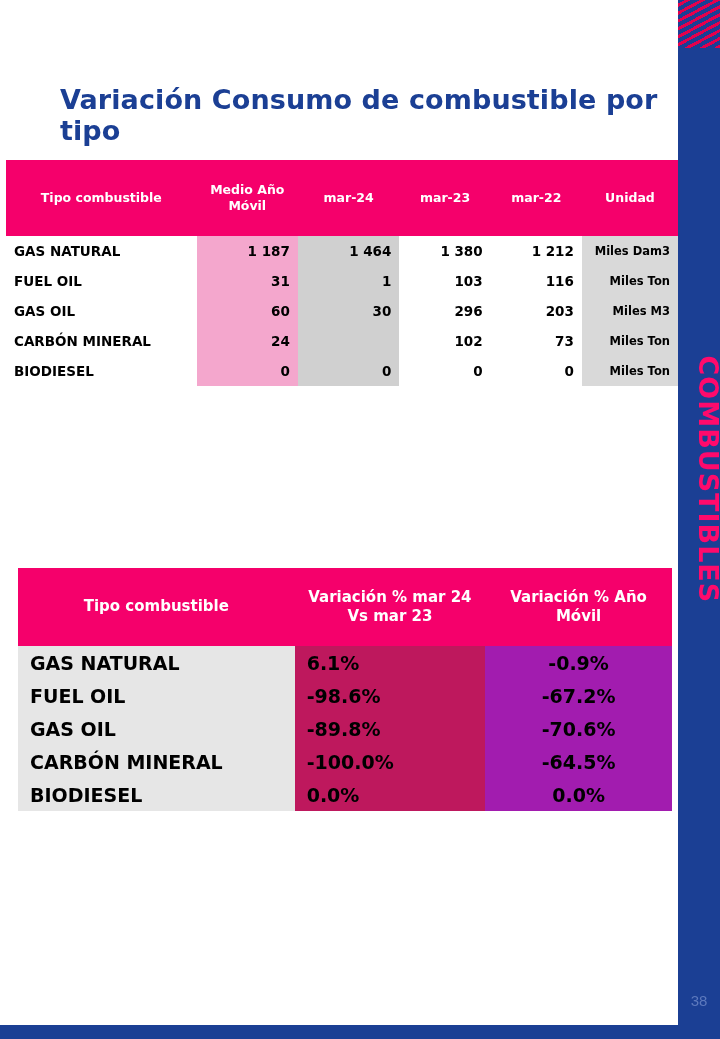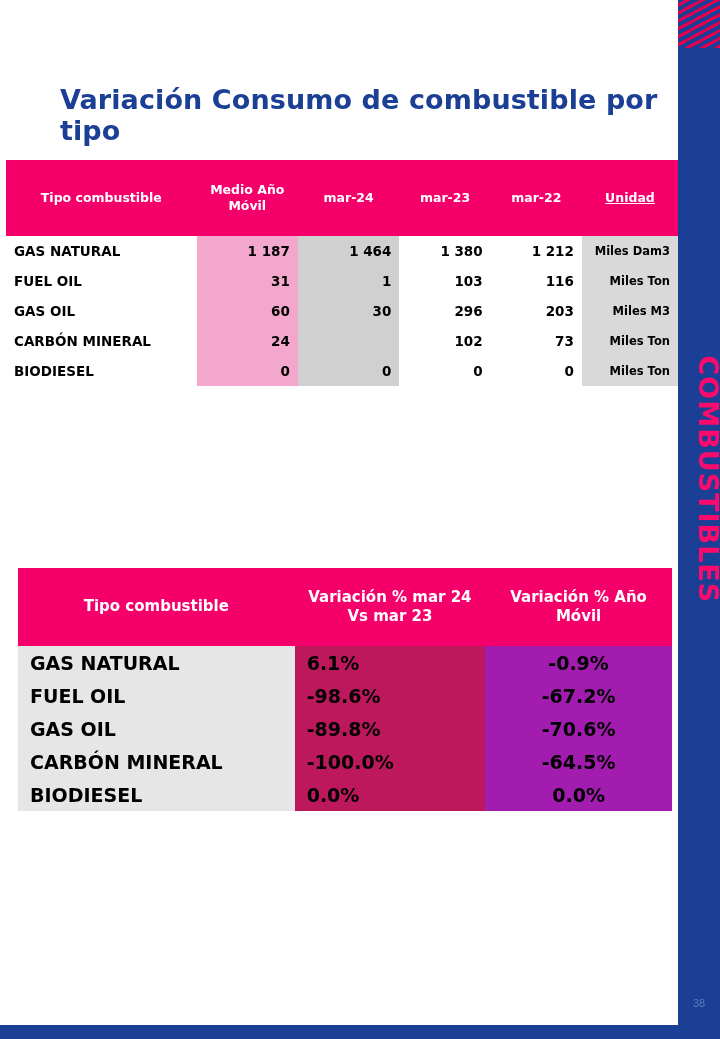--- a/index.html
+++ b/index.html
@@ -50,21 +50,21 @@
     letter-spacing: 1px;
     font-family: "DejaVu Sans", sans-serif;
   }
   .page-number {
     position: absolute;
     bottom: 30px;
     left: 0;
     width: 42px;
     text-align: center;
     color: #5d79bd;
-    font-size: 11px;
+    font-size: 15px;
   }
 
   
   .bottom-bar {
     position: absolute;
     left: 0;
     bottom: 0;
     width: 720px;
     height: 14px;
     background: #1b3f94;
@@ -99,21 +99,21 @@
     padding: 10px 6px;
     height: 56px;
     vertical-align: middle;
     line-height: 1.25;
   }
   .table1 thead th.c-name { width: 200px; }
   .table1 thead th.c-med  { width: 100px; }
   .table1 thead th.c-m24  { width: 100px; }
   .table1 thead th.c-m23  { width: 90px; }
   .table1 thead th.c-m22  { width: 90px; }
-  .table1 thead th.c-uni  { width: 92px; text-decoration: underline; }
+  .table1 thead th.c-uni  { width: 92px; }
 
   .table1 tbody td {
     font-size: 13.5px;
     font-weight: bold;
     color: #000000;
     height: 30px;
     padding: 0 8px;
     vertical-align: middle;
   }
   .table1 tbody td.name    { text-align: left; }

